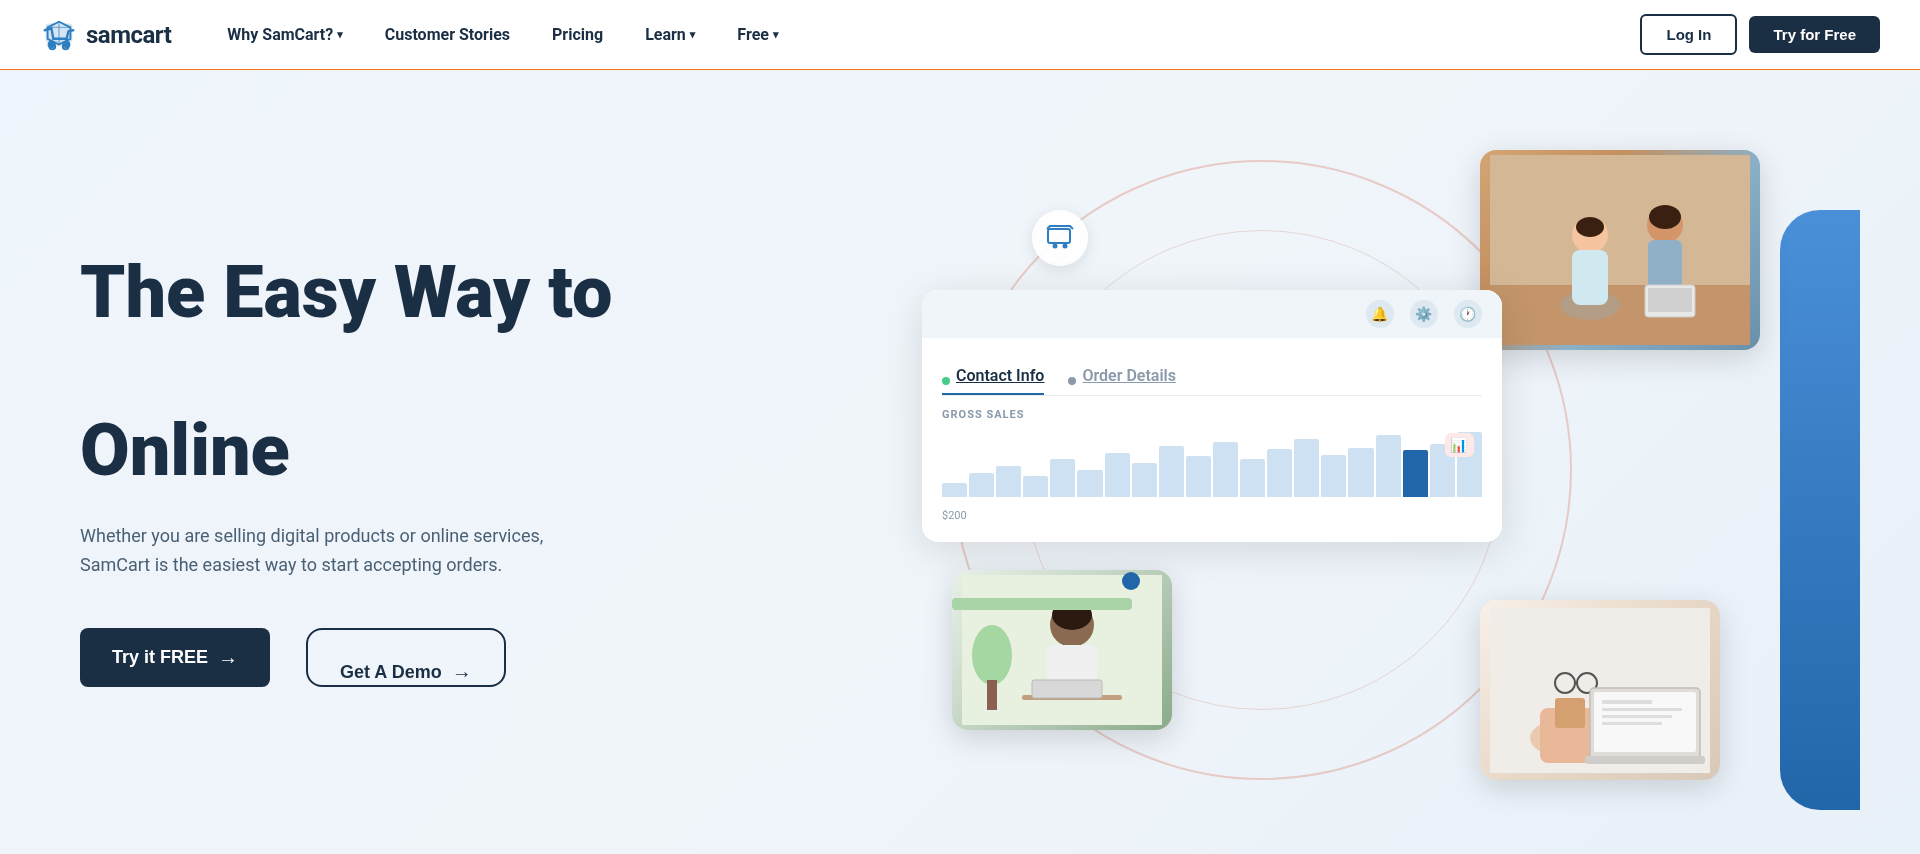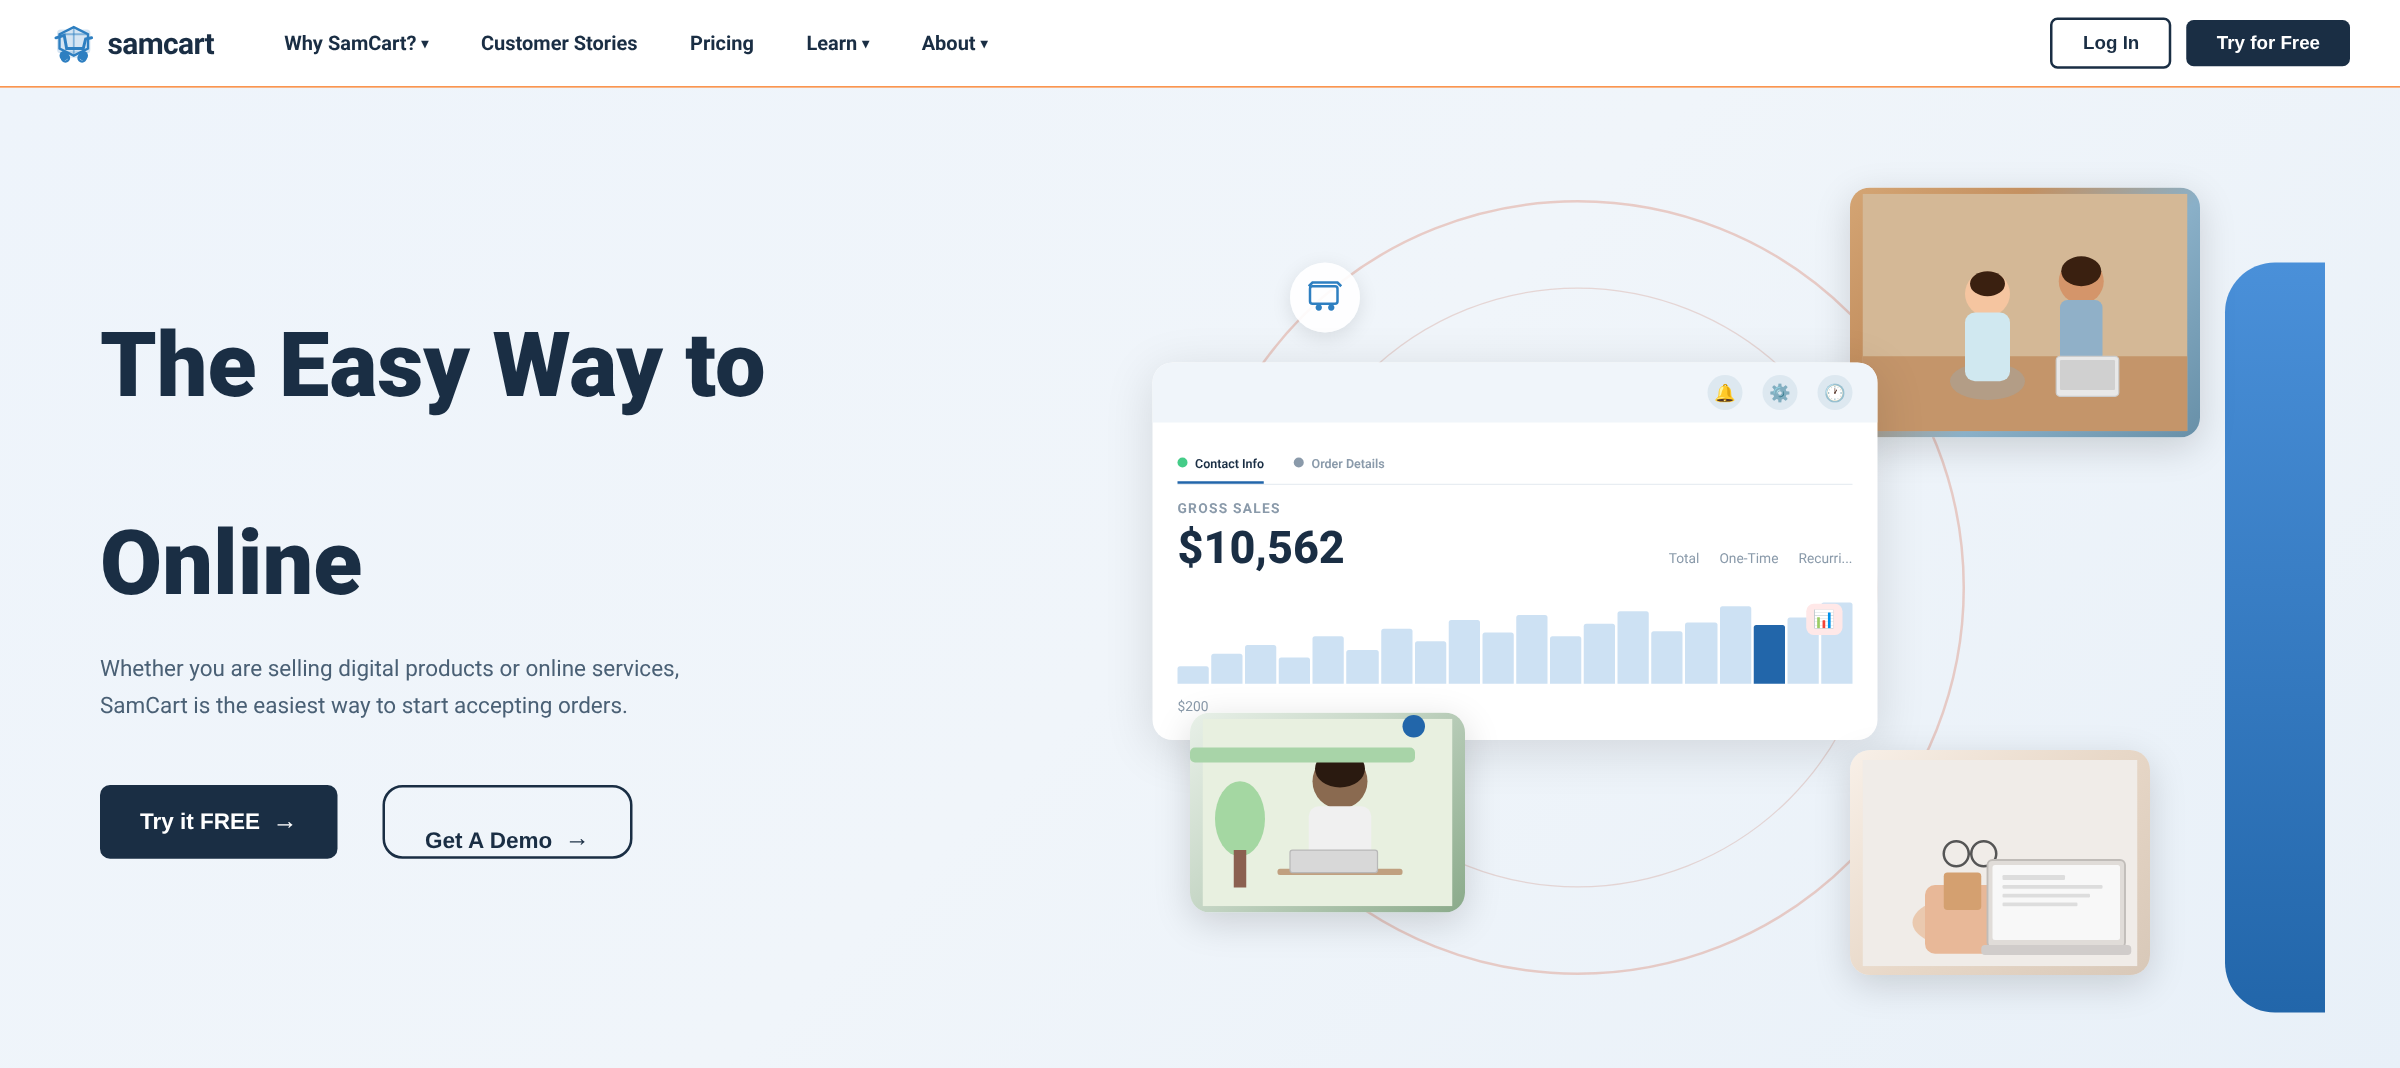--- a/index.html
+++ b/index.html
@@ -274,27 +274,28 @@
       margin-top: 4px;
     }
     .checkout-tabs {
       display: flex;
       gap: 24px;
       border-bottom: 1px solid #e8edf2;
       margin-bottom: 12px;
     }
     .checkout-tab {
       padding: 8px 0;
-      font-size: 10px;
+      font-size: 16px;
       font-weight: 600;
       color: #8a9aaa;
       border-bottom: 2px solid transparent;
       display: flex;
-      align-items: flex-start;
+      align-items: flex-end;
       gap: 6px;
+      text-decoration: underline;
     }
     .checkout-tab.active {
       color: #1a2e44;
       border-bottom: 2px solid #2266aa;
     }
 
     
     .yoga-card {
       position: absolute;
       width: 280px;
@@ -443,21 +444,21 @@
       <span>Customer Stories</span>
     </a>
     <a class="nav-item" href="#">
       <span>Pricing</span>
     </a>
     <a class="nav-item" href="#">
       <span>Learn</span>
       <span class="nav-chevron">▾</span>
     </a>
     <a class="nav-item" href="#">
-      <span>About</span>
+      <span>Free</span>
       <span class="nav-chevron">▾</span>
     </a>
   </div>
 
   <div class="nav-actions">
     <button class="btn-login">Log In</button>
     <button class="btn-try">Try for Free</button>
   </div>
 </nav>
 
@@ -544,28 +545,20 @@
             <span style="width:8px;height:8px;border-radius:50%;background:#44cc88;display:inline-block;"></span>
             <span>Contact Info</span>
           </div>
           <div class="checkout-tab">
             <span style="width:8px;height:8px;border-radius:50%;background:#8a9aaa;display:inline-block;"></span>
             <span>Order Details</span>
           </div>
         </div>
 
         <div class="gross-sales-label">GROSS SALES</div>
-        <div class="gross-sales-row">
-          <div class="gross-sales-amount">$10,562</div>
-          <div class="gross-sales-meta">
-            <span>Total</span>
-            <span>One-Time</span>
-            <span>Recurri...</span>
-          </div>
-        </div>
 
         <div class="chart-area" id="chart-bars">
           <div class="chart-bar" style="height: 13.6842px;"></div>
             <div class="chart-bar" style="height: 23.9474px;"></div>
             <div class="chart-bar" style="height: 30.7895px;"></div>
             <div class="chart-bar" style="height: 20.5263px;"></div>
             <div class="chart-bar" style="height: 37.6316px;"></div>
             <div class="chart-bar" style="height: 27.3684px;"></div>
             <div class="chart-bar" style="height: 44.4737px;"></div>
             <div class="chart-bar" style="height: 34.2105px;"></div>

